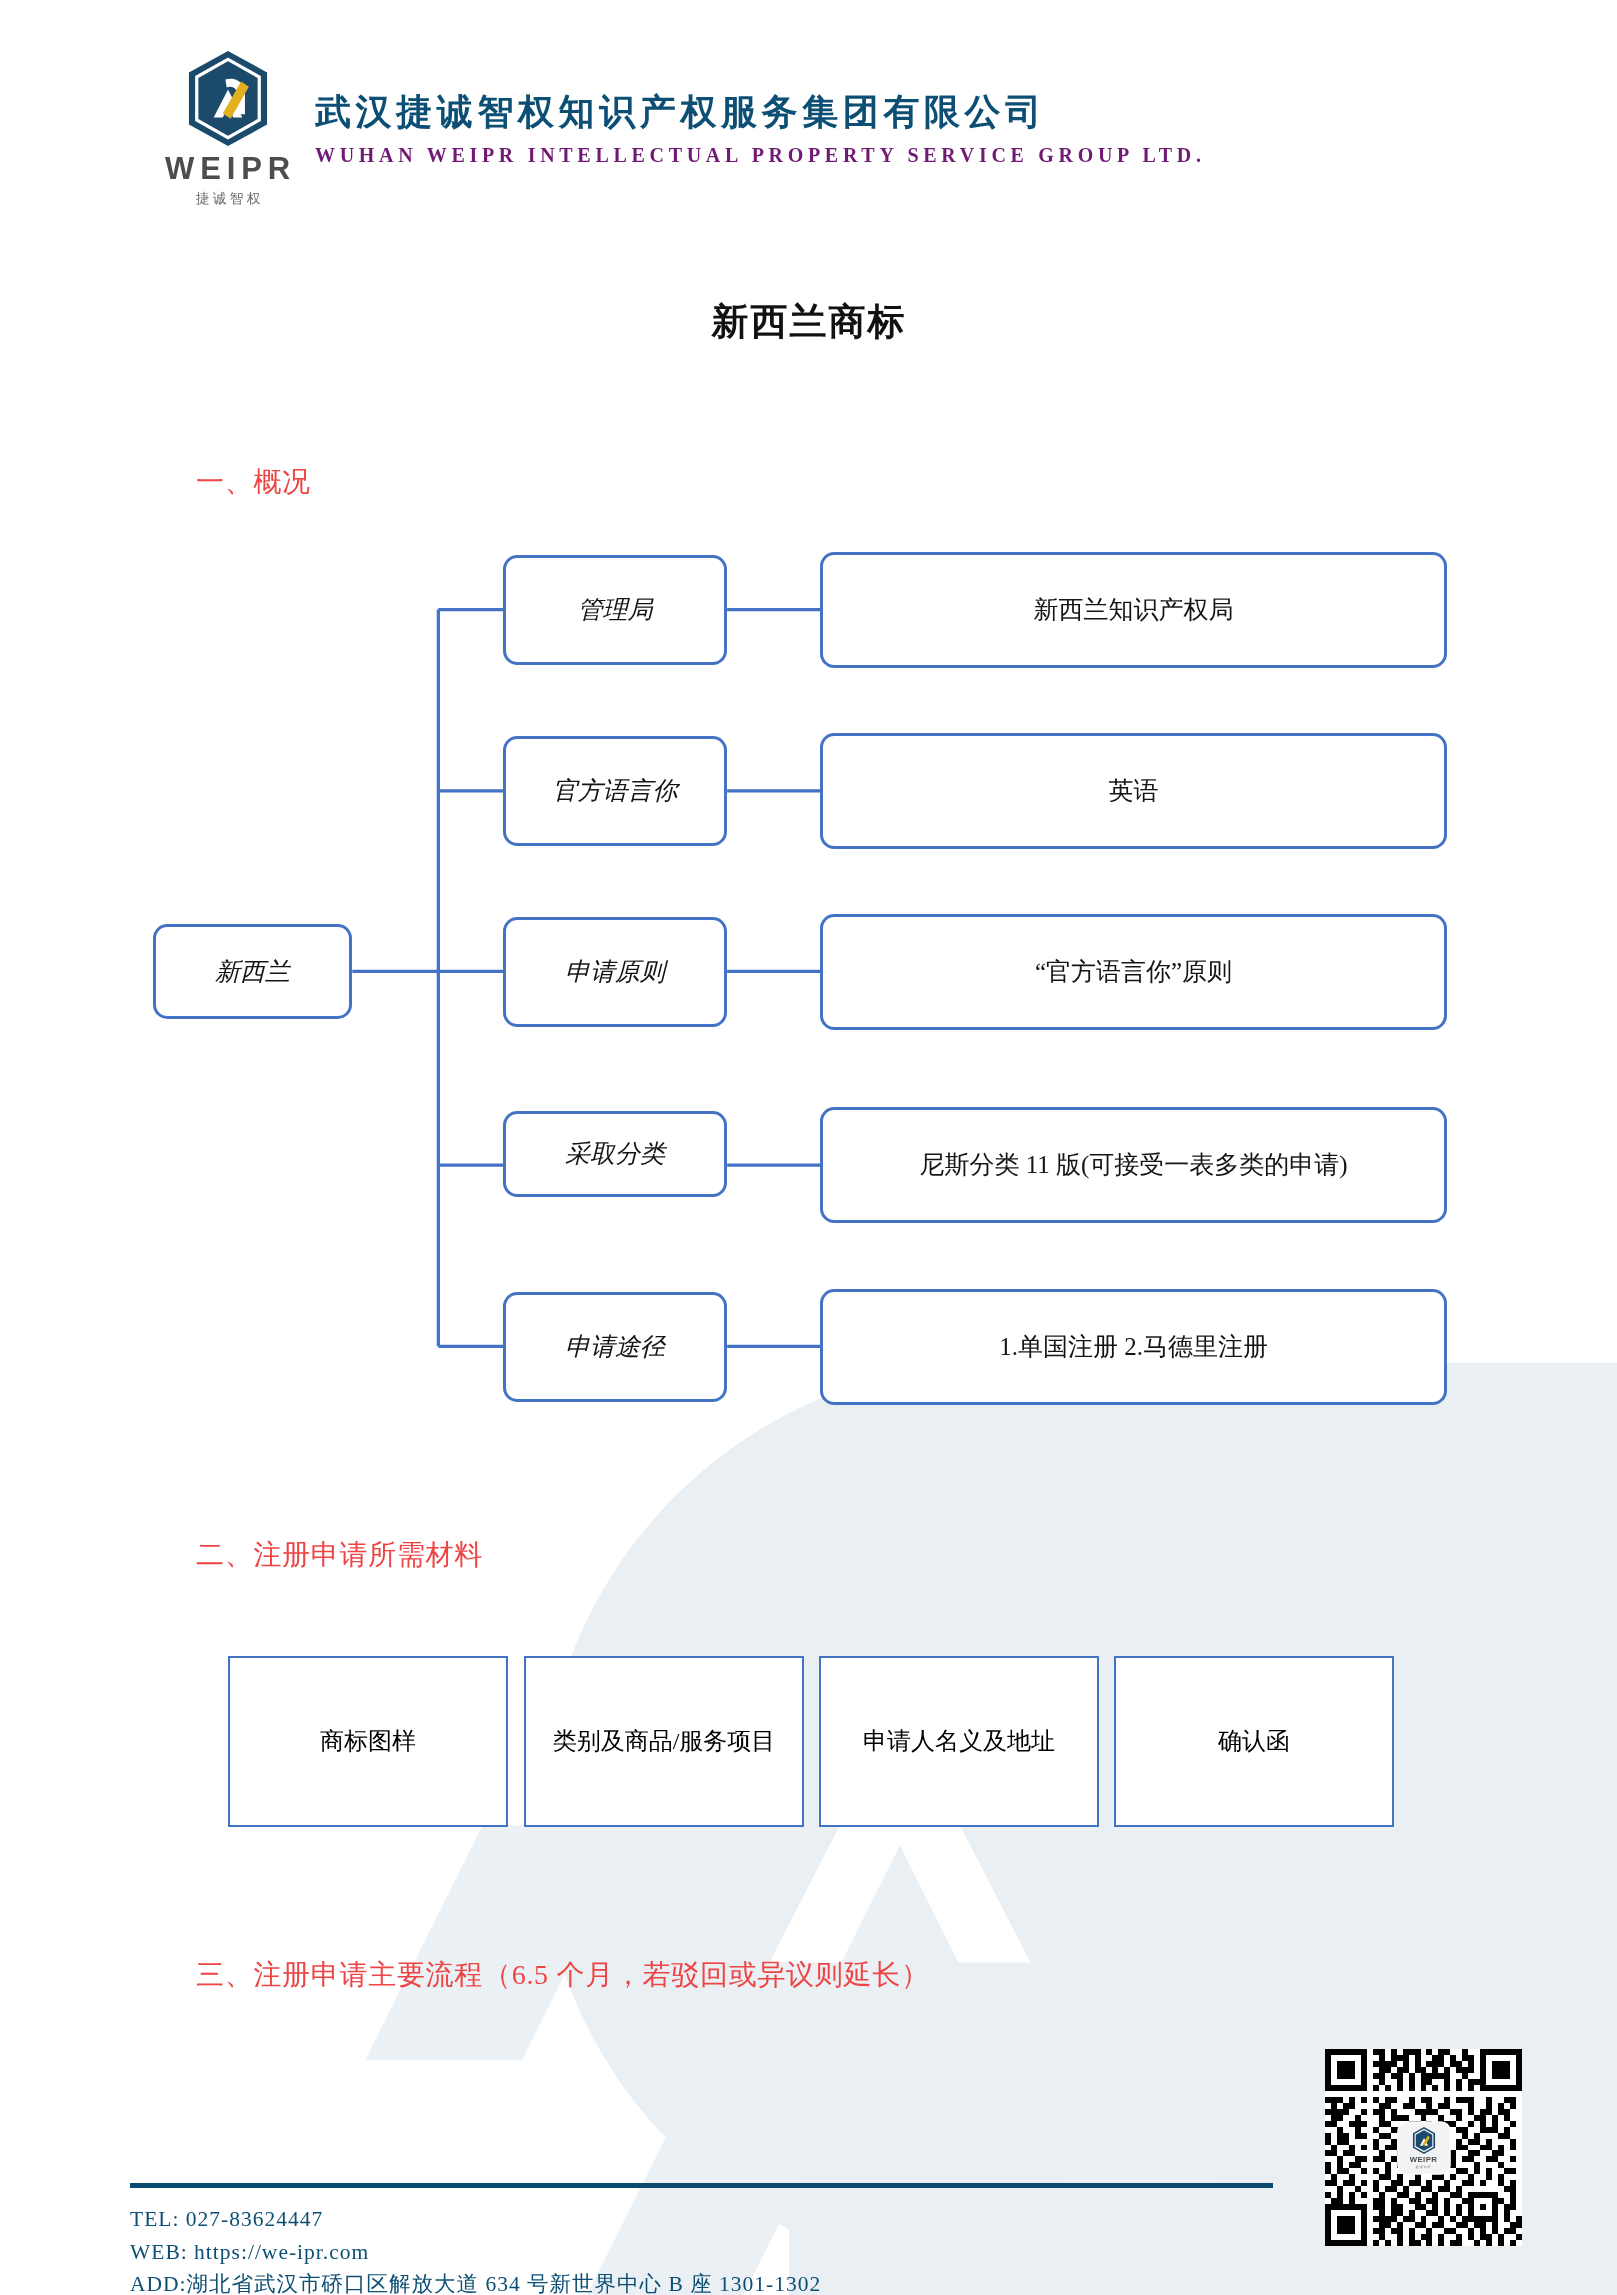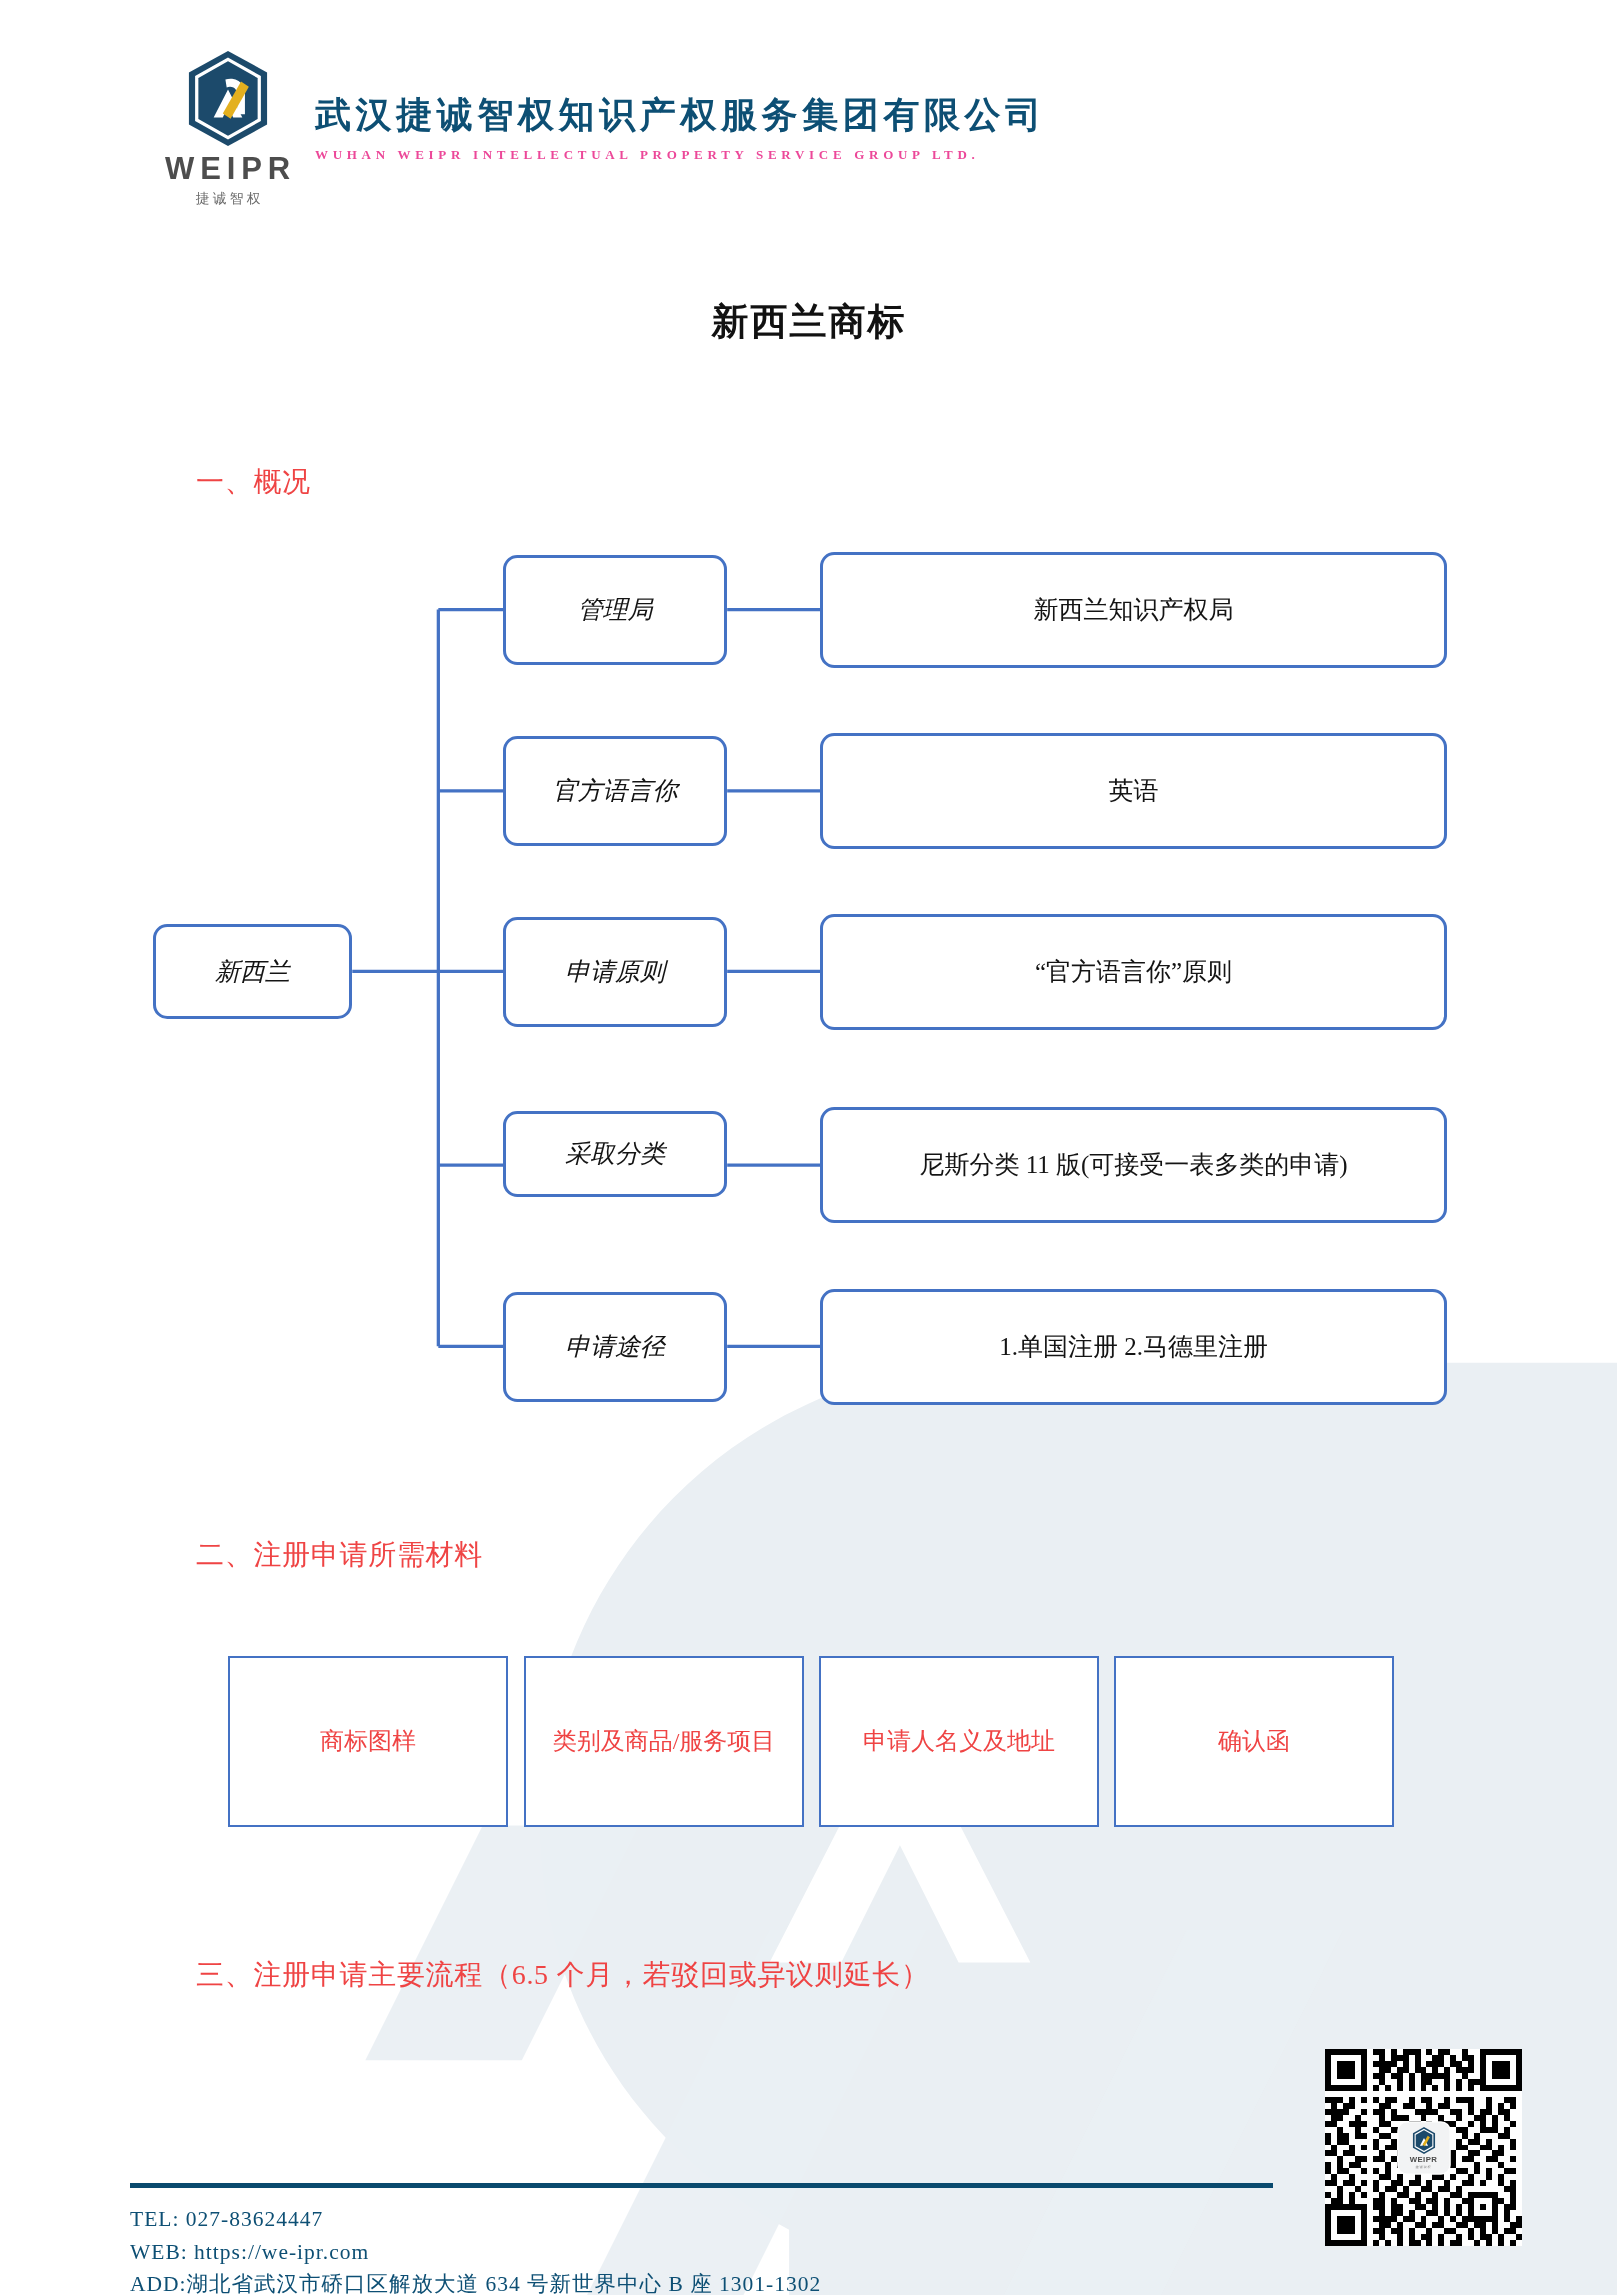--- a/index.html
+++ b/index.html
@@ -39,22 +39,22 @@
     font-size: 13.7px; letter-spacing: 3.3px; color: #6a6a6a;
     margin-top: 5.9px; padding-left: 3.3px;
   }
   .brand-cn {
     font-family: "Liberation Sans", sans-serif;
     font-size: 36px; font-weight: 700; letter-spacing: 4.6px;
     color: #0d4f74; line-height: 1.15; white-space: nowrap;
   }
   .brand-en {
     font-family: "Liberation Serif", serif;
-    font-size: 13px; font-weight: 700; letter-spacing: 4.7px;
-    color: #ec4899; margin-top: 11.7px; white-space: nowrap;
+    font-size: 20px; font-weight: 700; letter-spacing: 4.7px;
+    color: #701a75; margin-top: 11.7px; white-space: nowrap;
   }
 
   
   .doc-title {
     position: absolute; left: 0; top: 297px; width: 1618px;
     text-align: center; font-size: 37px; font-weight: 700;
     color: #111; letter-spacing: 2px; z-index: 3;
   }
 
   
@@ -75,21 +75,21 @@
     text-align: center; color: #141414; line-height: 1.25;
   }
   .mm-key  { font-size: 25px; font-style: italic; }
   .mm-val  { font-size: 25px; }
 
   
   .mat-box {
     position: absolute; z-index: 3;
     border: 2.6px solid #4472c4; background: #ffffff;
     display: flex; align-items: center; justify-content: center;
-    text-align: center; font-size: 24px; color: #ef4444; line-height: 1.45;
+    text-align: center; font-size: 24px; color: #000000; line-height: 1.45;
     padding: 0 11.7px;
   }
 
   
   .qr-wrap { position: absolute; left: 1325px; top: 2049px; width: 197px; height: 197px; z-index: 3; }
   .qr-svg  { width: 197px; height: 197px; display:block; }
   .qr-logo {
     position:absolute; left:50%; top:50%; transform:translate(-50%,-50%);
     width: 51px; height: 51px; background:#f2f3f4; border-radius: 8.5px;
     display:flex; flex-direction:column; align-items:center; justify-content:center;

